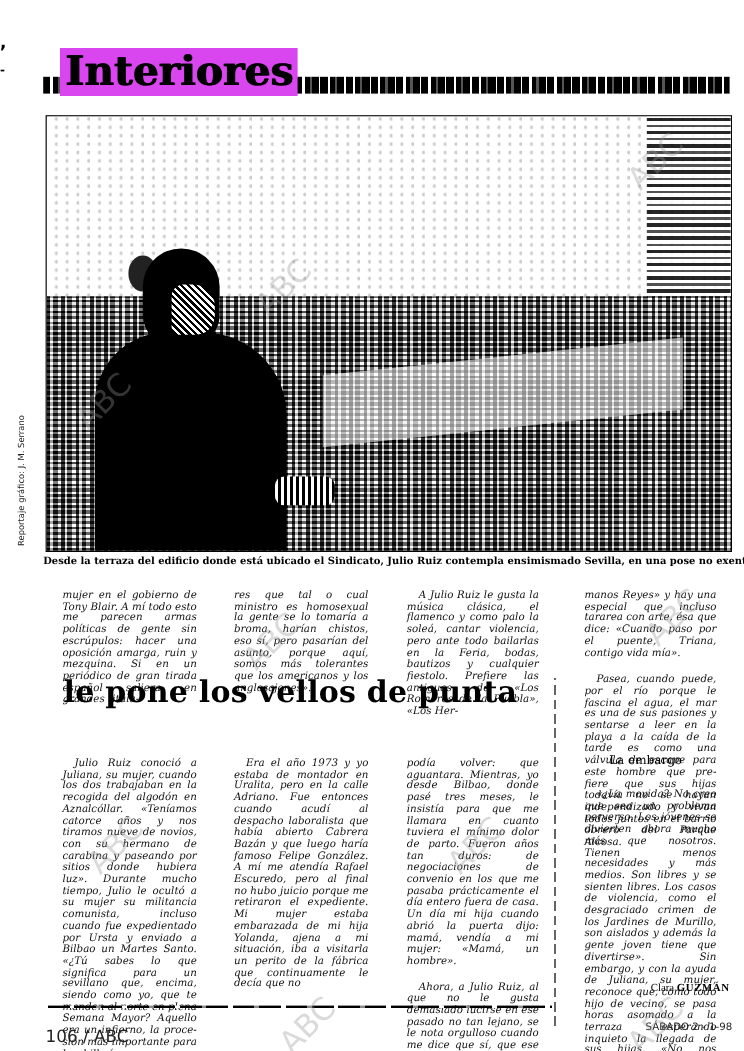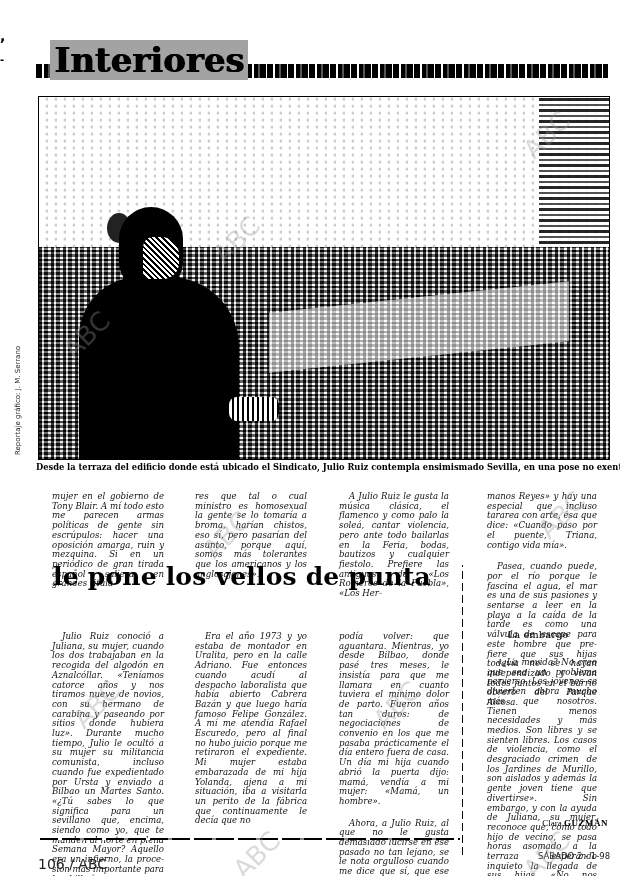--- a/index.html
+++ b/index.html
@@ -5,21 +5,21 @@
   html, body { margin: 0; padding: 0; background: #ffffff; }
   body { width: 620px; height: 876px; position: relative; overflow: hidden; font-family: "DejaVu Serif", serif; color: #111; }
 
   
   .mark { position: absolute; font-family: "DejaVu Sans", sans-serif; font-weight: bold; font-size: 14px; color: #000; }
 
   
   .section-bar { position: absolute; left: 36px; top: 64px; width: 572px; height: 14px;
     background: repeating-linear-gradient(90deg, #000 0 6px, #fff 6px 8px, #000 8px 12px, #555 12px 14px, #000 14px 20px, #fff 20px 21px); }
   .section-title { position: absolute; left: 50px; top: 40px; font-family: "DejaVu Serif", serif; font-weight: bold;
-    font-size: 34px; letter-spacing: 0px; color: #000; background: #a3a3a3; padding: 0 4px; line-height: 40px;
+    font-size: 34px; letter-spacing: 0px; color: #000; background: #d946ef; padding: 0 4px; line-height: 40px;
     text-shadow: 1px 0 0 #000; }
 
   
   .photo { position: absolute; left: 38px; top: 96px; width: 570px; height: 362px; border: 1px solid #000; overflow: hidden; background: #fff; }
   .sky { position: absolute; left: 0; top: 0; width: 100%; height: 160px;
     background: radial-gradient(circle at 90% 30%, #ccc 0 1px, transparent 2px) 0 0/9px 7px, #fff; }
   .skyline-right { position: absolute; right: 0; top: 0; width: 70px; height: 180px;
     background: repeating-linear-gradient(0deg, #000 0 3px, #fff 3px 6px, #333 6px 8px, #fff 8px 11px); opacity: 0.85; }
   .city { position: absolute; left: 0; top: 150px; width: 100%; height: 212px;
     background:

